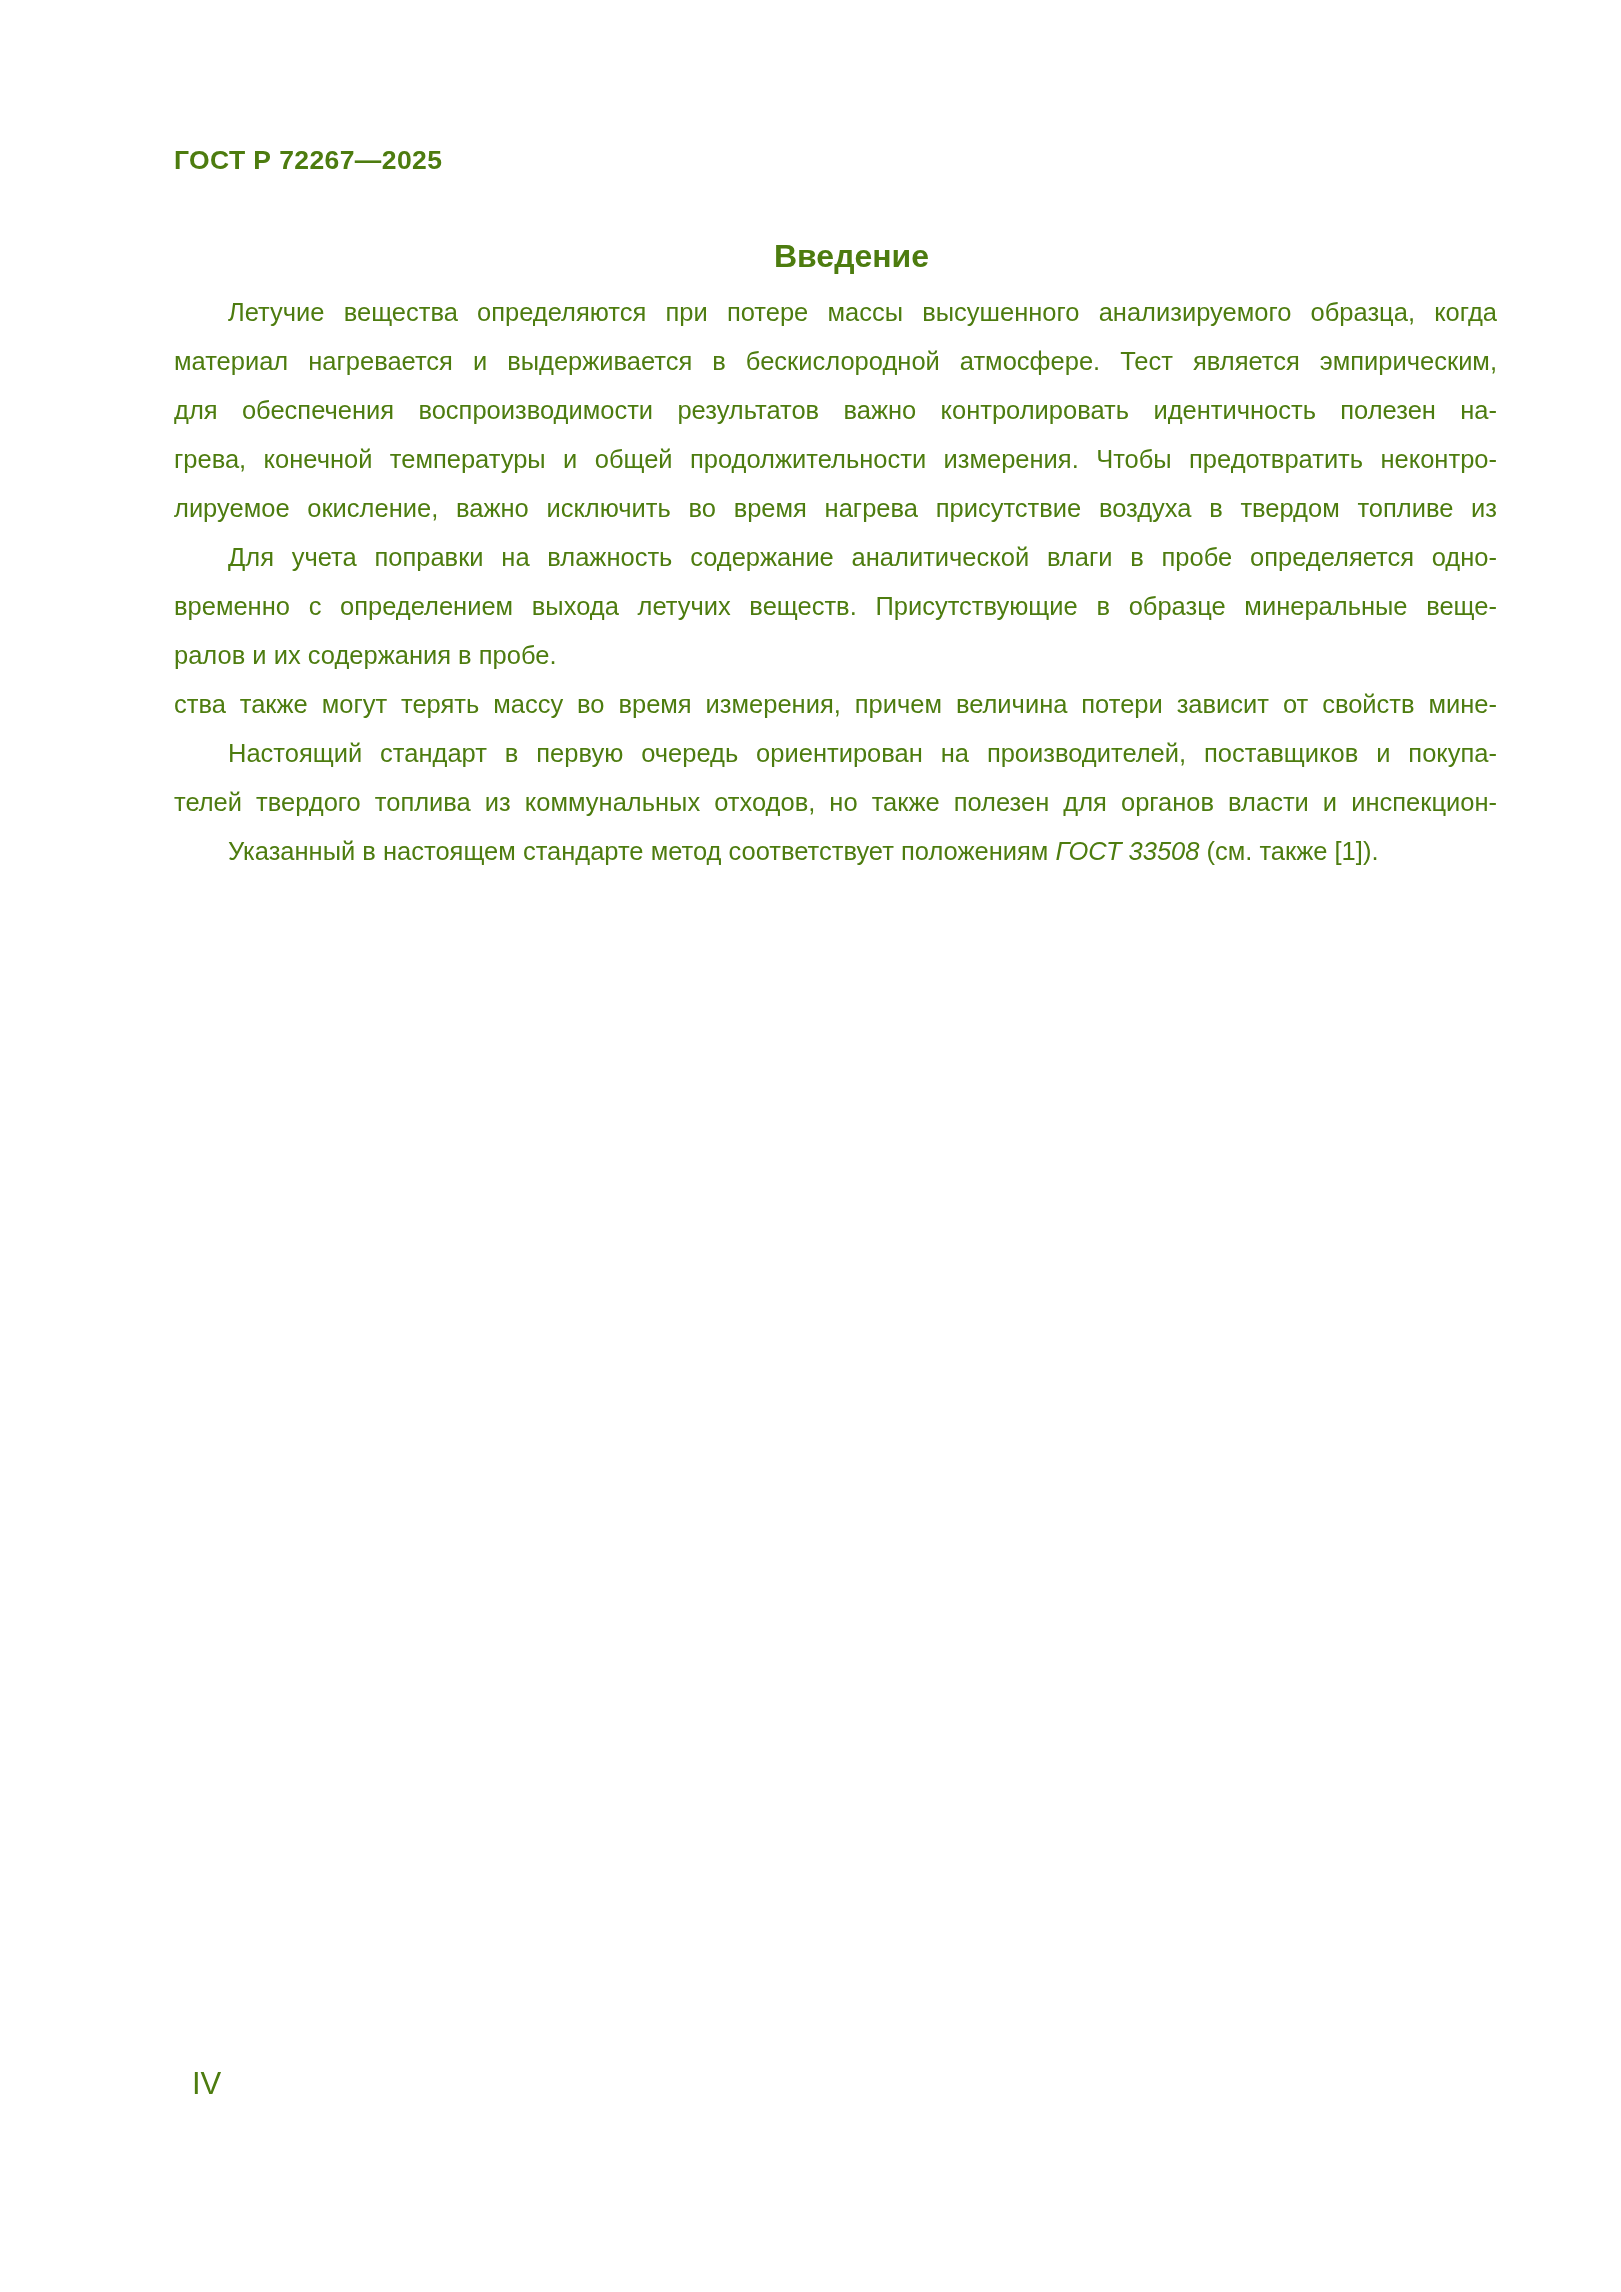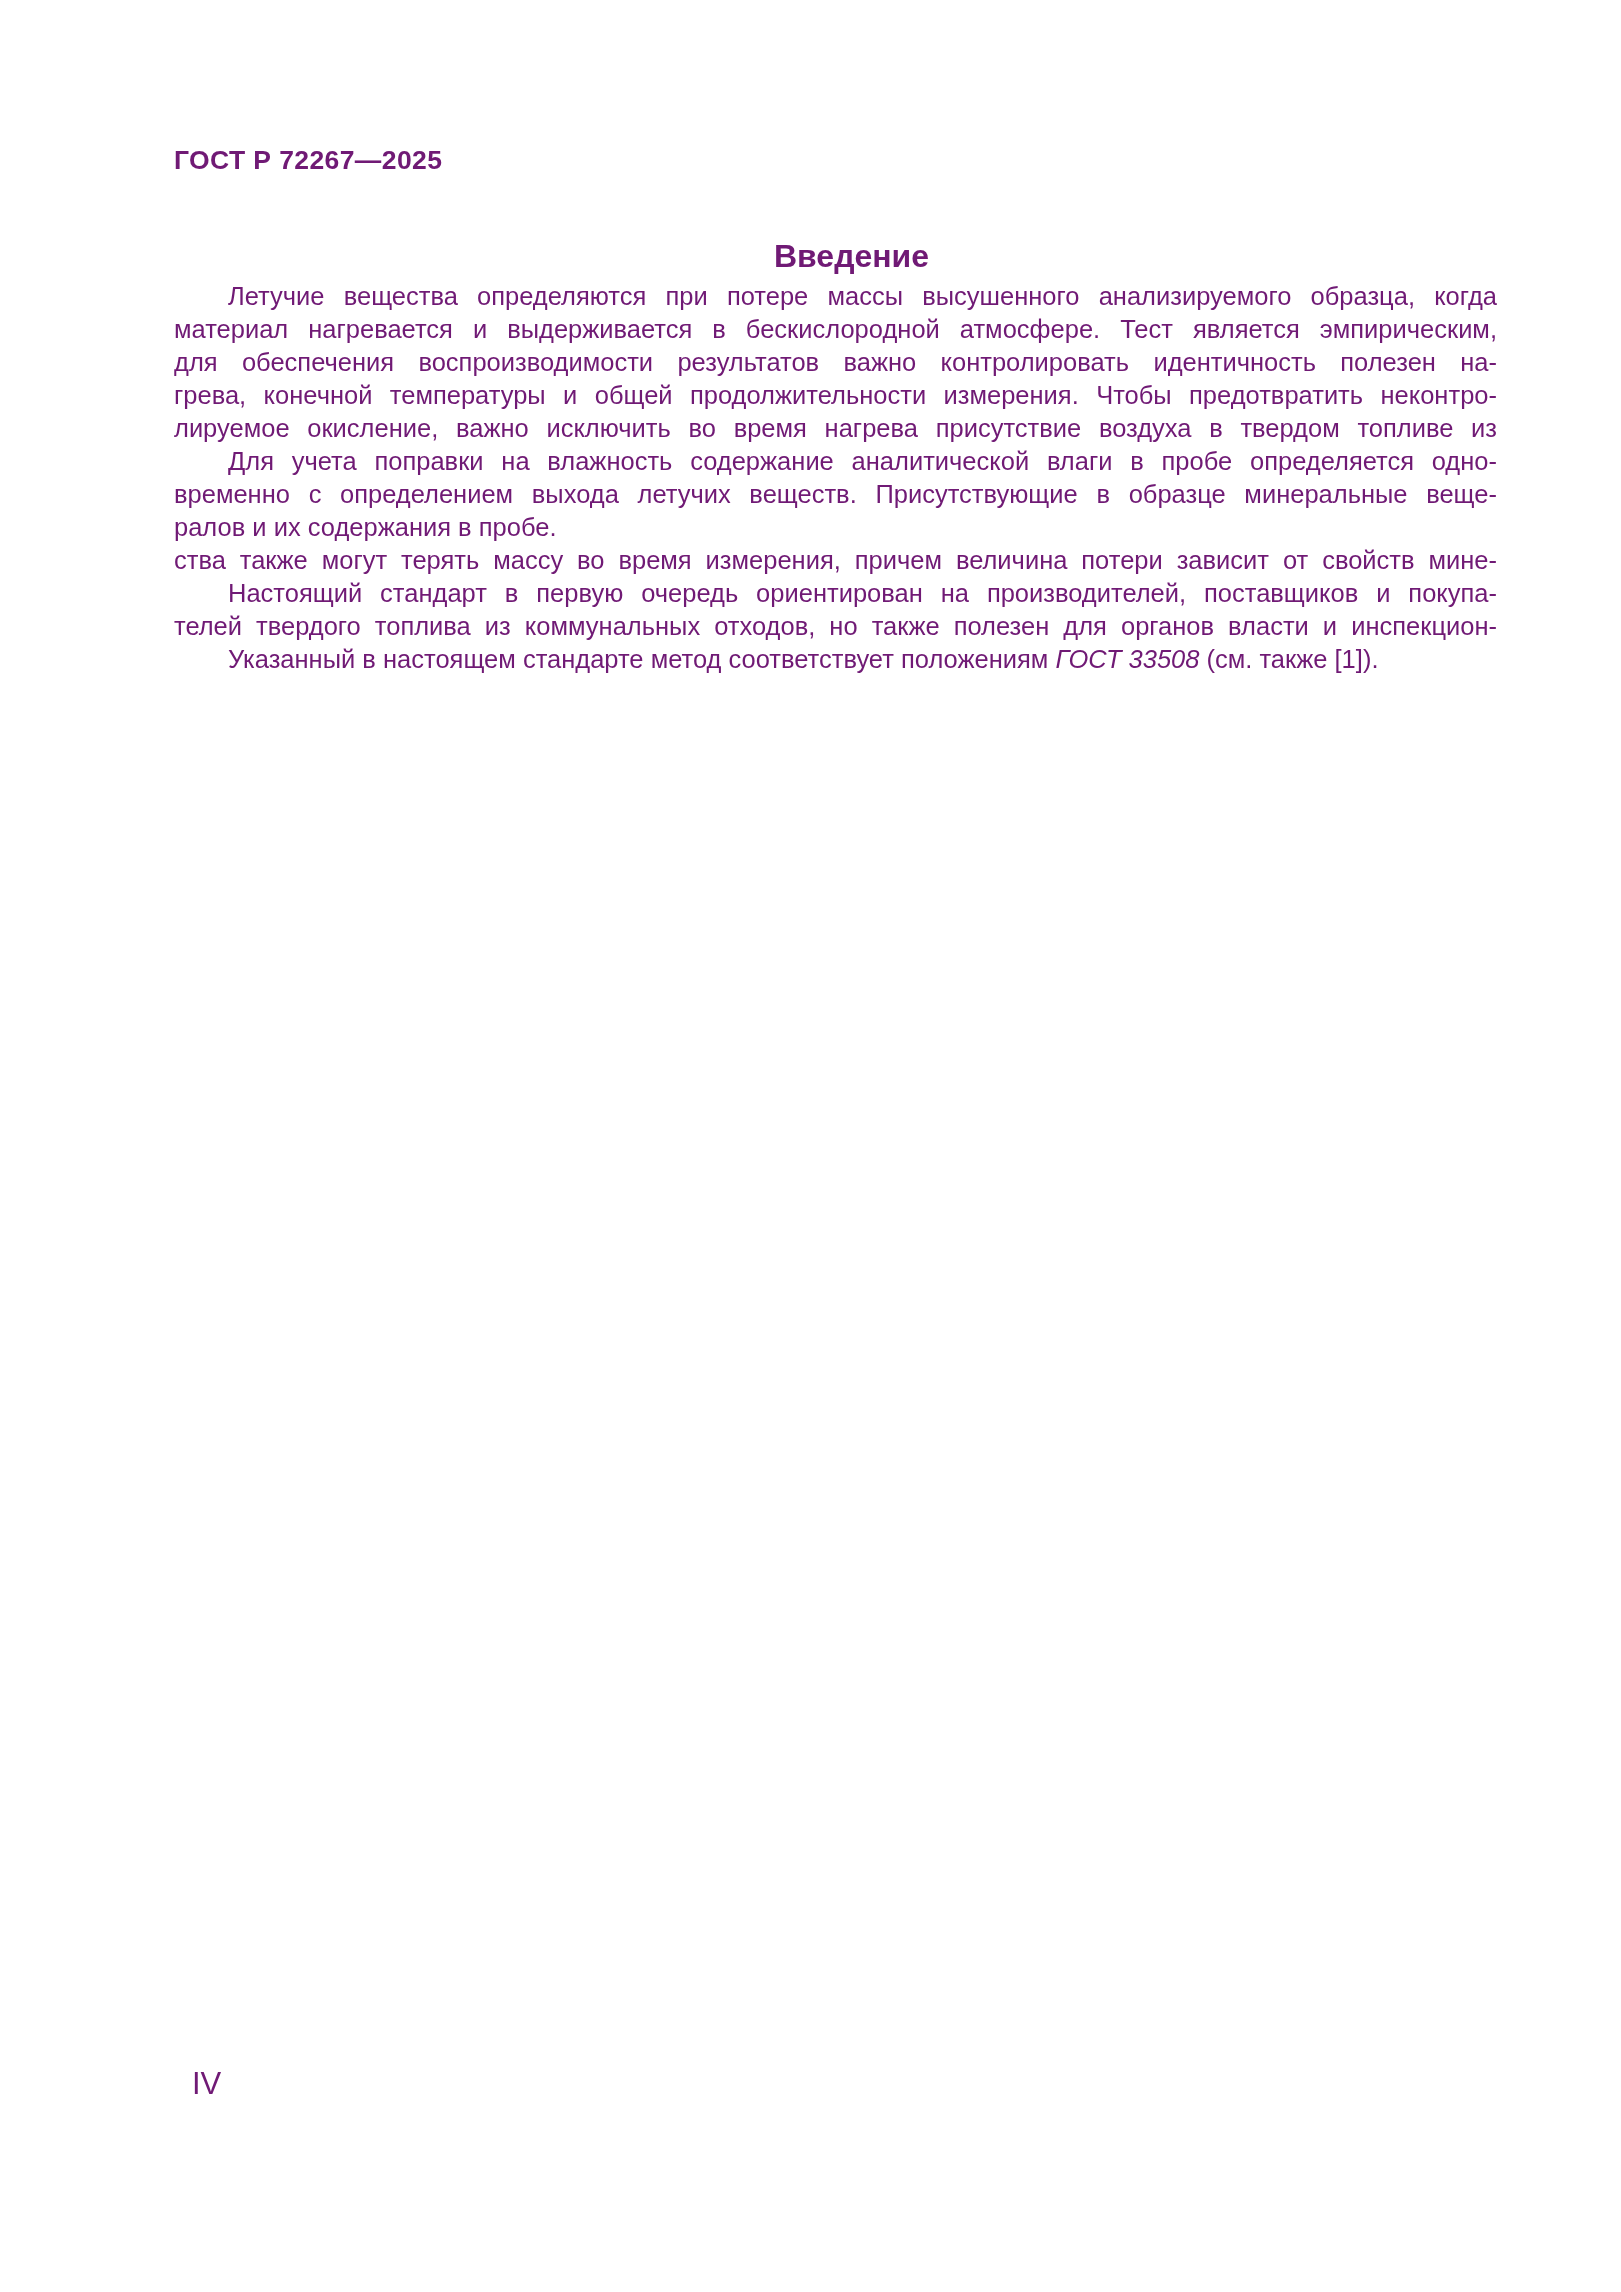--- a/index.html
+++ b/index.html
@@ -6,21 +6,21 @@
     margin: 0;
     padding: 0;
     background: #ffffff;
   }
   .page {
     position: relative;
     width: 1621px;
     height: 2293px;
     background: #ffffff;
     font-family: "Liberation Sans", "DejaVu Sans", sans-serif;
-    color: #701a75;
+    color: #4d7c0f;
     overflow: hidden;
   }
   .doc-number {
     position: absolute;
     left: 174px;
     top: 145px;
     font-size: 26.5px;
     font-weight: bold;
     letter-spacing: 0.4px;
     white-space: nowrap;
@@ -38,20 +38,21 @@
   .content {
     position: absolute;
     left: 174px;
     top: 280px;
     width: 1323px;
     font-size: 25.5px;
     line-height: 33px;
   }
   .line {
     text-align: left;
+    margin-top: 16px;
   }
   .stretch {
     text-align: justify;
     text-align-last: justify;
   }
   .indent {
     text-indent: 54px;
   }
   .gost-ref {
     font-style: italic;

